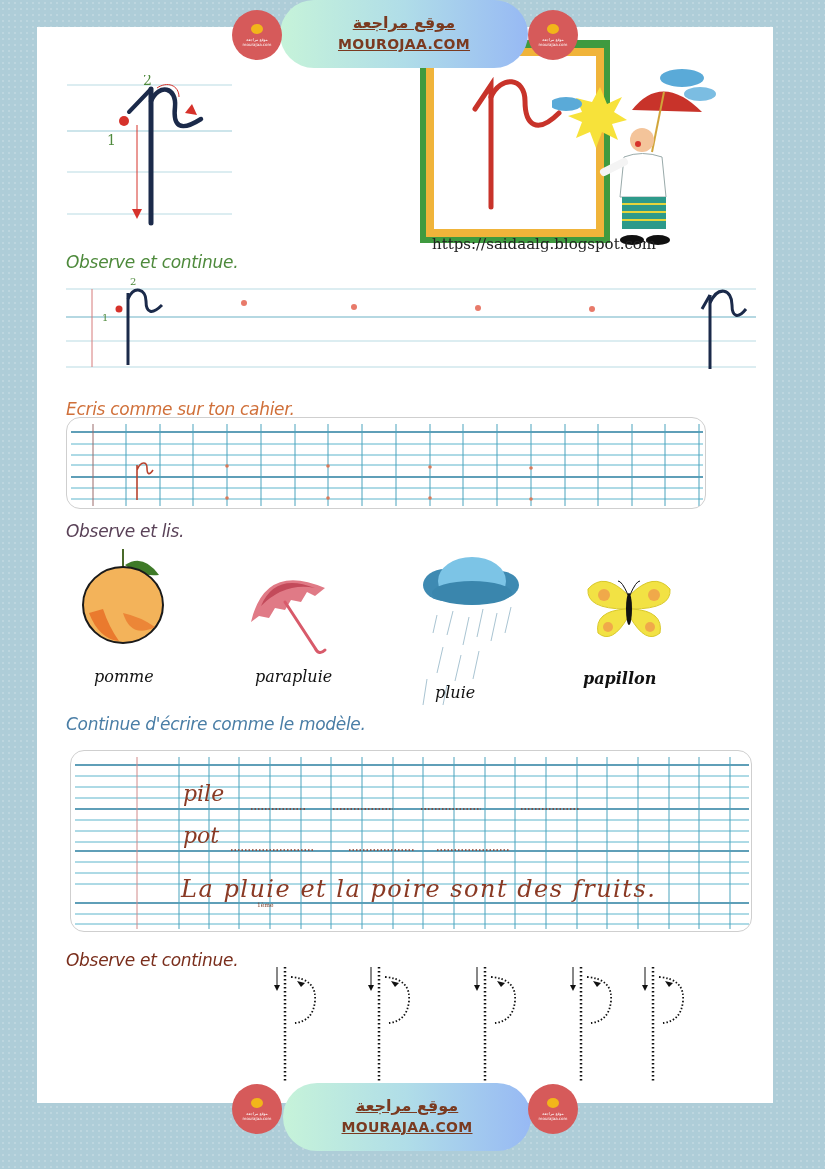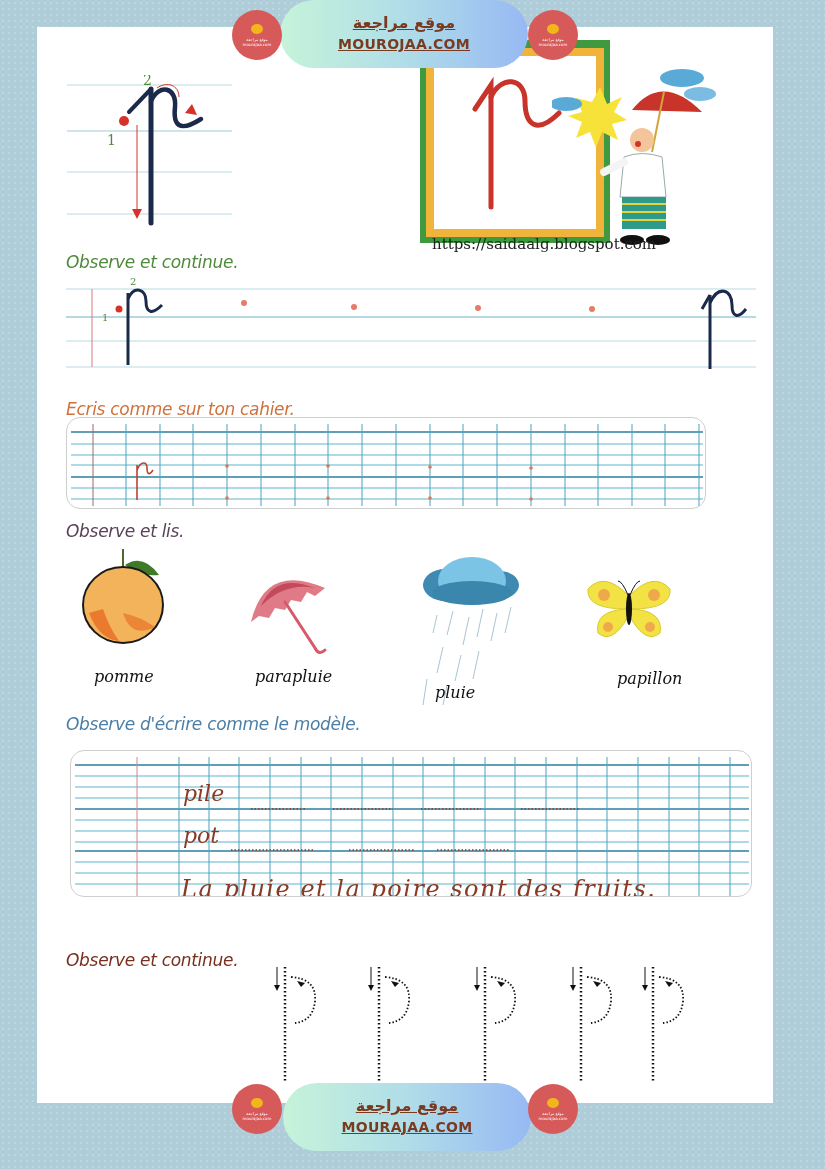--- a/index.html
+++ b/index.html
@@ -229,24 +229,24 @@
     <path d="M46 20 Q 70 -4, 86 14 Q 88 34, 48 34 Z" fill="#f2e244" stroke="#d9c92a" stroke-width="1"></path>
     <path d="M42 34 Q 10 36, 14 58 Q 28 70, 44 42 Z" fill="#f2e244" stroke="#d9c92a" stroke-width="1"></path>
     <path d="M48 34 Q 80 36, 76 58 Q 62 70, 46 42 Z" fill="#f2e244" stroke="#d9c92a" stroke-width="1"></path>
     <circle cx="20" cy="20" r="6" fill="#f0a94a"></circle>
     <circle cx="70" cy="20" r="6" fill="#f0a94a"></circle>
     <circle cx="24" cy="52" r="5" fill="#f0a94a"></circle>
     <circle cx="66" cy="52" r="5" fill="#f0a94a"></circle>
     <ellipse cx="45" cy="34" rx="3" ry="16" fill="#111"></ellipse>
     <path d="M44 20 Q 38 6, 34 6 M46 20 Q 52 6, 56 6" stroke="#111" stroke-width="1" fill="none"></path>
   </svg>
-  <div class="word" style="left:580px;top:642px;">papillon</div>
-
-  <div class="section-title" style="left:29px;top:687px;color:#4a7ea6;">Observe d'écrire comme le modèle.</div>
-  <div class="lined-box" style="left:33px;top:723px;width:682px;height:147px;">
+  <div class="word" style="left:546px;top:642px;font-weight:bold;">papillon</div>
+
+  <div class="section-title" style="left:29px;top:687px;color:#4a7ea6;">Continue d'écrire comme le modèle.</div>
+  <div class="lined-box" style="left:33px;top:723px;width:682px;height:182px;">
     <svg width="682" height="182" viewBox="0 0 682 182" style="position:absolute;left:0;top:0">
       <g stroke="#5db5cc" stroke-width="1">
         <line x1="4" y1="14" x2="678" y2="14" stroke="#2a7fa0" stroke-width="1.3"></line>
         <line x1="4" y1="25" x2="678" y2="25"></line>
           <line x1="4" y1="36" x2="678" y2="36"></line>
         <line x1="4" y1="47" x2="678" y2="47"></line>
         <line x1="4" y1="58" x2="678" y2="58" stroke="#2a7fa0" stroke-width="1.3"></line>
         <line x1="4" y1="69" x2="678" y2="69"></line>
           <line x1="4" y1="80" x2="678" y2="80"></line>
         <line x1="4" y1="91" x2="678" y2="91"></line>

